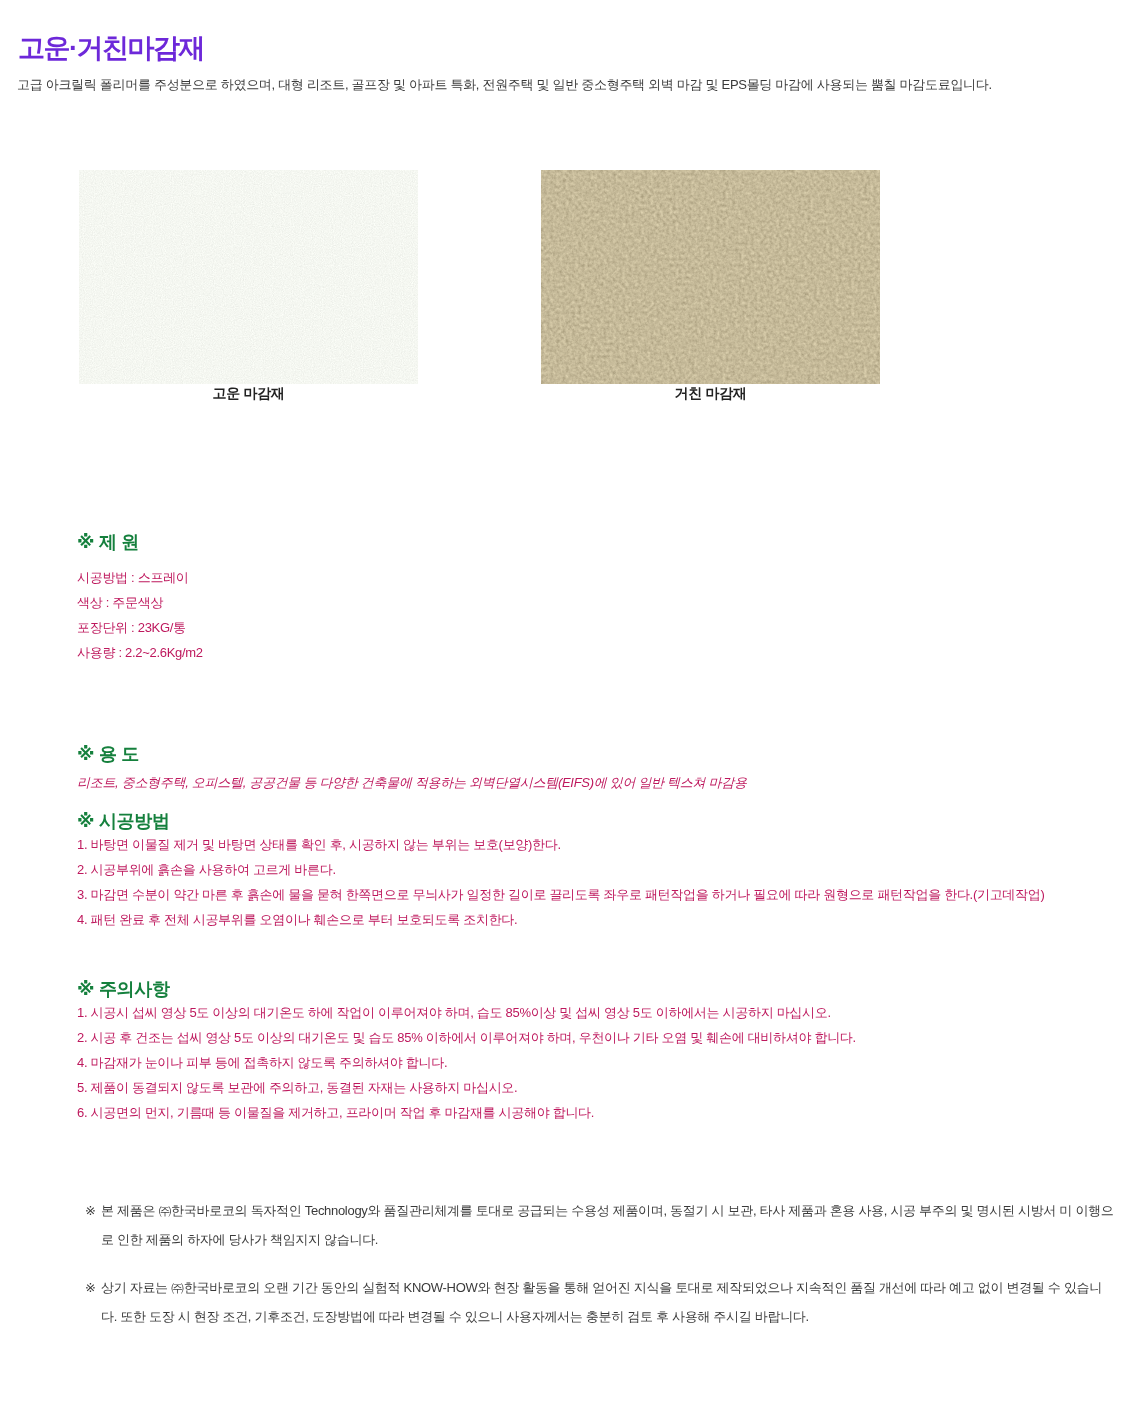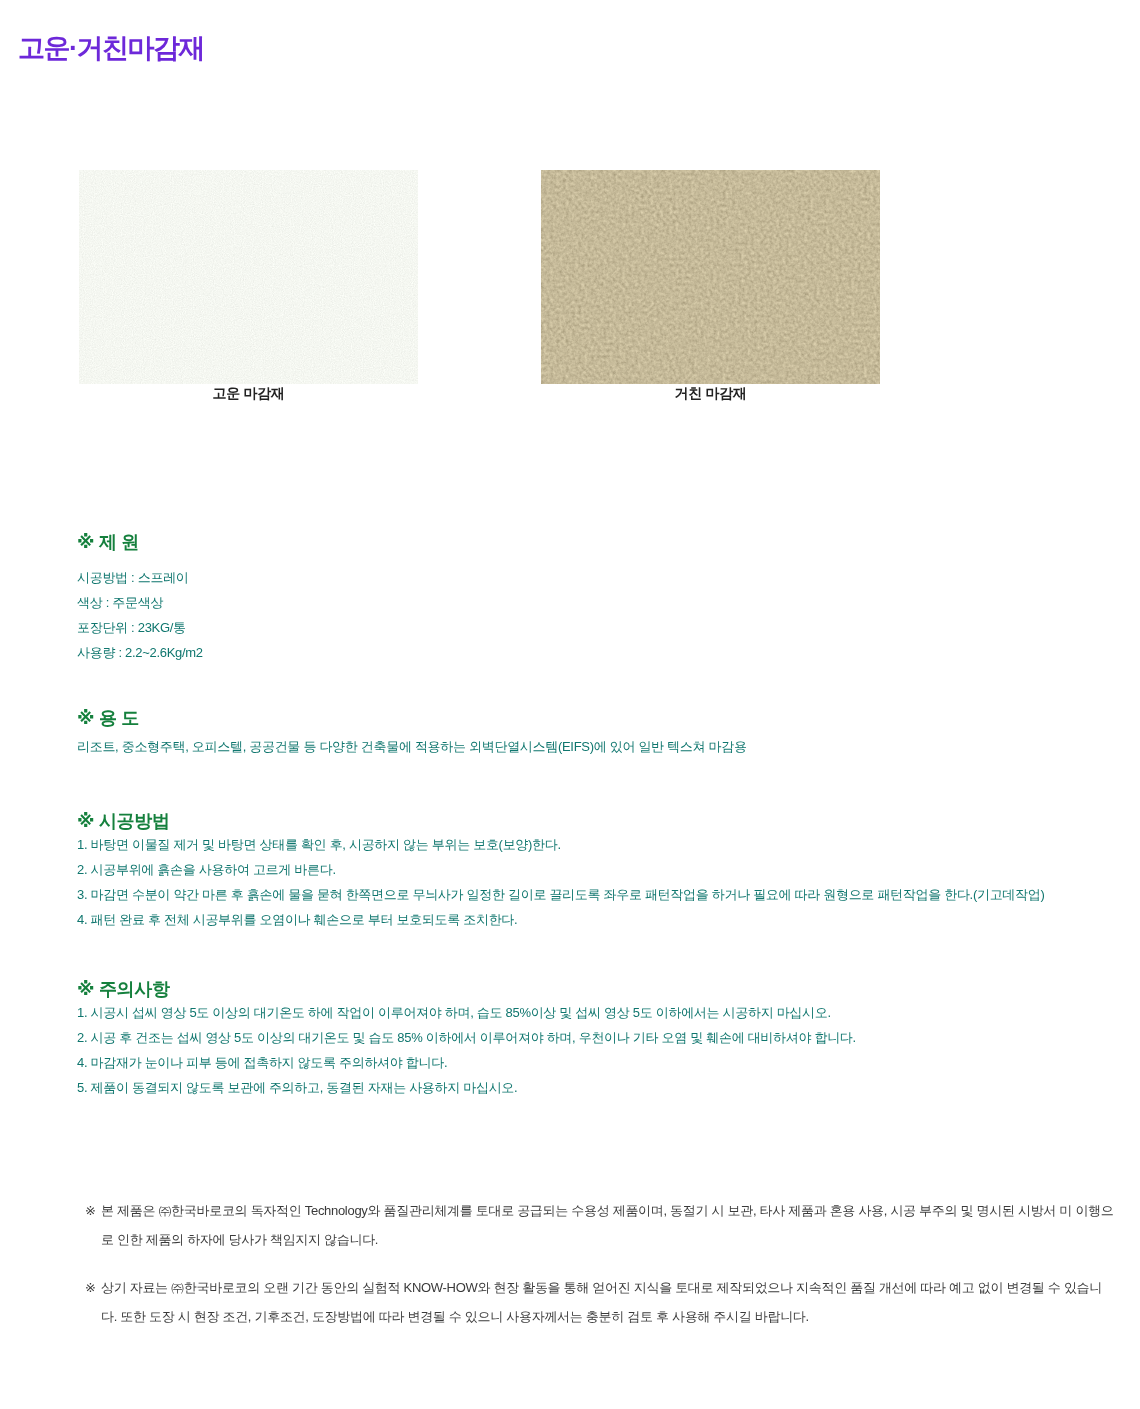--- a/index.html
+++ b/index.html
@@ -61,29 +61,29 @@
     line-height: 22px;
     font-weight: bold;
     color: #15803d;
     letter-spacing: -0.3px;
   }
   .sec ul { list-style: none; }
   .sec li, .sec .line {
     font-size: 13px;
     line-height: 25px;
     letter-spacing: -0.3px;
-    color: #0f766e;
+    color: #be185d;
     white-space: nowrap;
   }
   .sec-specs   { top: 531px; }
-  .sec-usage   { top: 707px; }
+  .sec-usage   { top: 743px; }
   .sec-method  { top: 810px; }
   .sec-cautions{ top: 978px; }
   .sec-specs ul    { margin-top: 12px; }
-  .sec-usage .line { margin-top: 8px; line-height: 19px; }
+  .sec-usage .line { margin-top: 8px; line-height: 19px; font-style: italic; }
   .sec-method ul   { }
   .sec-cautions ul { }
   .footnotes {
     position: absolute;
     left: 85px;
     top: 1196px;
     width: 1030px;
   }
   .fn {
     display: flex;
@@ -96,20 +96,21 @@
   .fn-marker { flex: none; width: 16px; }
   .fn-text { flex: 1; }
 </style>
 </head>
 <body>
 
 <div class="page">
 
   <h1 class="title">고운·거친마감재</h1>
 
+  <p class="intro">고급 아크릴릭 폴리머를 주성분으로 하였으며, 대형 리조트, 골프장 및 아파트 특화, 전원주택 및 일반 중소형주택 외벽 마감 및 EPS몰딩 마감에 사용되는 뿜칠 마감도료입니다.</p>
 
   <div class="samples">
     <figure class="sample">
       <svg width="339" height="214" viewBox="0 0 339 214" xmlns="http://www.w3.org/2000/svg">
         <defs>
           <filter id="texFine" x="0" y="0" width="100%" height="100%">
             <feTurbulence type="fractalNoise" baseFrequency="0.9" numOctaves="2" seed="7" stitchTiles="stitch"></feTurbulence>
             <feColorMatrix type="saturate" values="0"></feColorMatrix>
             <feComponentTransfer>
               <feFuncR type="linear" slope="0.30" intercept="0.76"></feFuncR>
@@ -169,20 +170,21 @@
     </ul>
   </section>
 
   <section class="sec sec-cautions">
     <h2>※ 주의사항</h2>
     <ul>
       <li>1. 시공시 섭씨 영상 5도 이상의 대기온도 하에 작업이 이루어져야 하며, 습도 85%이상 및 섭씨 영상 5도 이하에서는 시공하지 마십시오.</li>
       <li>2. 시공 후 건조는 섭씨 영상 5도 이상의 대기온도 및 습도 85% 이하에서 이루어져야 하며, 우천이나 기타 오염 및 훼손에 대비하셔야 합니다.</li>
       <li>4. 마감재가 눈이나 피부 등에 접촉하지 않도록 주의하셔야 합니다.</li>
       <li>5. 제품이 동결되지 않도록 보관에 주의하고, 동결된 자재는 사용하지 마십시오.</li>
+      <li>6. 시공면의 먼지, 기름때 등 이물질을 제거하고, 프라이머 작업 후 마감재를 시공해야 합니다.</li>
     </ul>
   </section>
 
   <div class="footnotes">
     <div class="fn">
       <span class="fn-marker">※</span>
       <p class="fn-text">본 제품은 ㈜한국바로코의 독자적인 Technology와 품질관리체계를 토대로 공급되는 수용성 제품이며, 동절기 시 보관, 타사 제품과 혼용 사용, 시공 부주의 및 명시된 시방서 미 이행으로 인한 제품의 하자에 당사가 책임지지 않습니다.</p>
     </div>
     <div class="fn">
       <span class="fn-marker">※</span>

